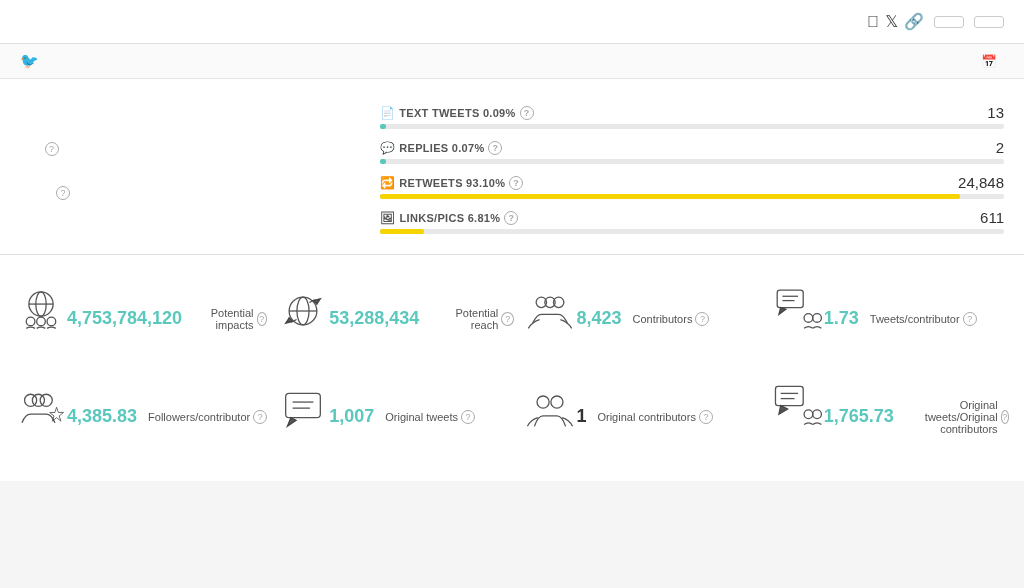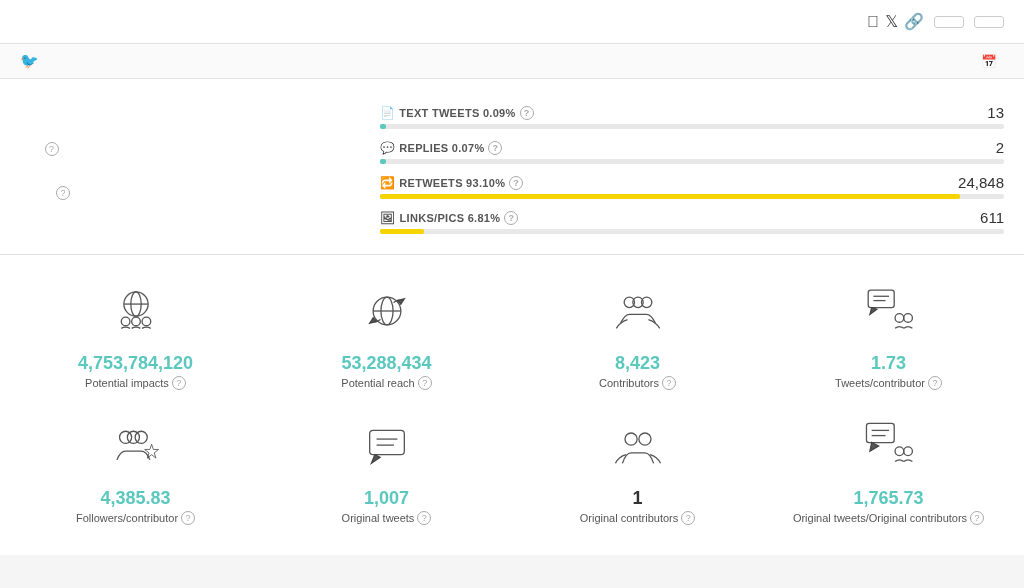--- a/index.html
+++ b/index.html
@@ -43,25 +43,25 @@
     .stat-row-header { display: flex; align-items: center; justify-content: space-between; }
     .stat-row-label { font-size: 11px; color: #555; display: flex; align-items: center; gap: 4px; font-weight: bold; letter-spacing: 0.3px; }
     .stat-row-value { font-size: 15px; font-weight: normal; color: #333; text-align: right; }
     .stat-bar-track { height: 5px; background: #e8e8e8; border-radius: 2px; width: 100%; }
     .stat-bar-fill { height: 5px; border-radius: 2px; }
     .bar-teal { background: #5bc8be; }
     .bar-yellow { background: #f5d400; }
 
     
     .bottom-grid { display: grid; grid-template-columns: repeat(4, 1fr); gap: 0; background: #fff; padding: 20px 10px 10px; }
-    .stat-card { display: flex; flex-direction: column; align-items: center; text-align: left; padding: 10px 5px 20px; }
+    .stat-card { display: flex; flex-direction: row; align-items: center; text-align: right; padding: 10px 5px 20px; }
     .stat-icon { font-size: 48px; color: #555; margin-bottom: 8px; line-height: 1; }
     .stat-number { font-size: 18px; font-weight: bold; color: #5bc8be; margin-bottom: 2px; }
     .stat-number.dark { color: #333; }
-    .stat-label { font-size: 11px; color: #555; display: flex; align-items: center; justify-content: center; gap: 3px; }
+    .stat-label { font-size: 11px; color: #555; display: flex; align-items: center; justify-content: center; gap: 3px; padding-left: 11px; }
 
     
     .icon-svg { width: 52px; height: 52px; stroke: #444; fill: none; stroke-width: 1.5; }
   </style>
 </head>
 <body>
 
 <div class="page-wrapper">
 
   <div class="header">

